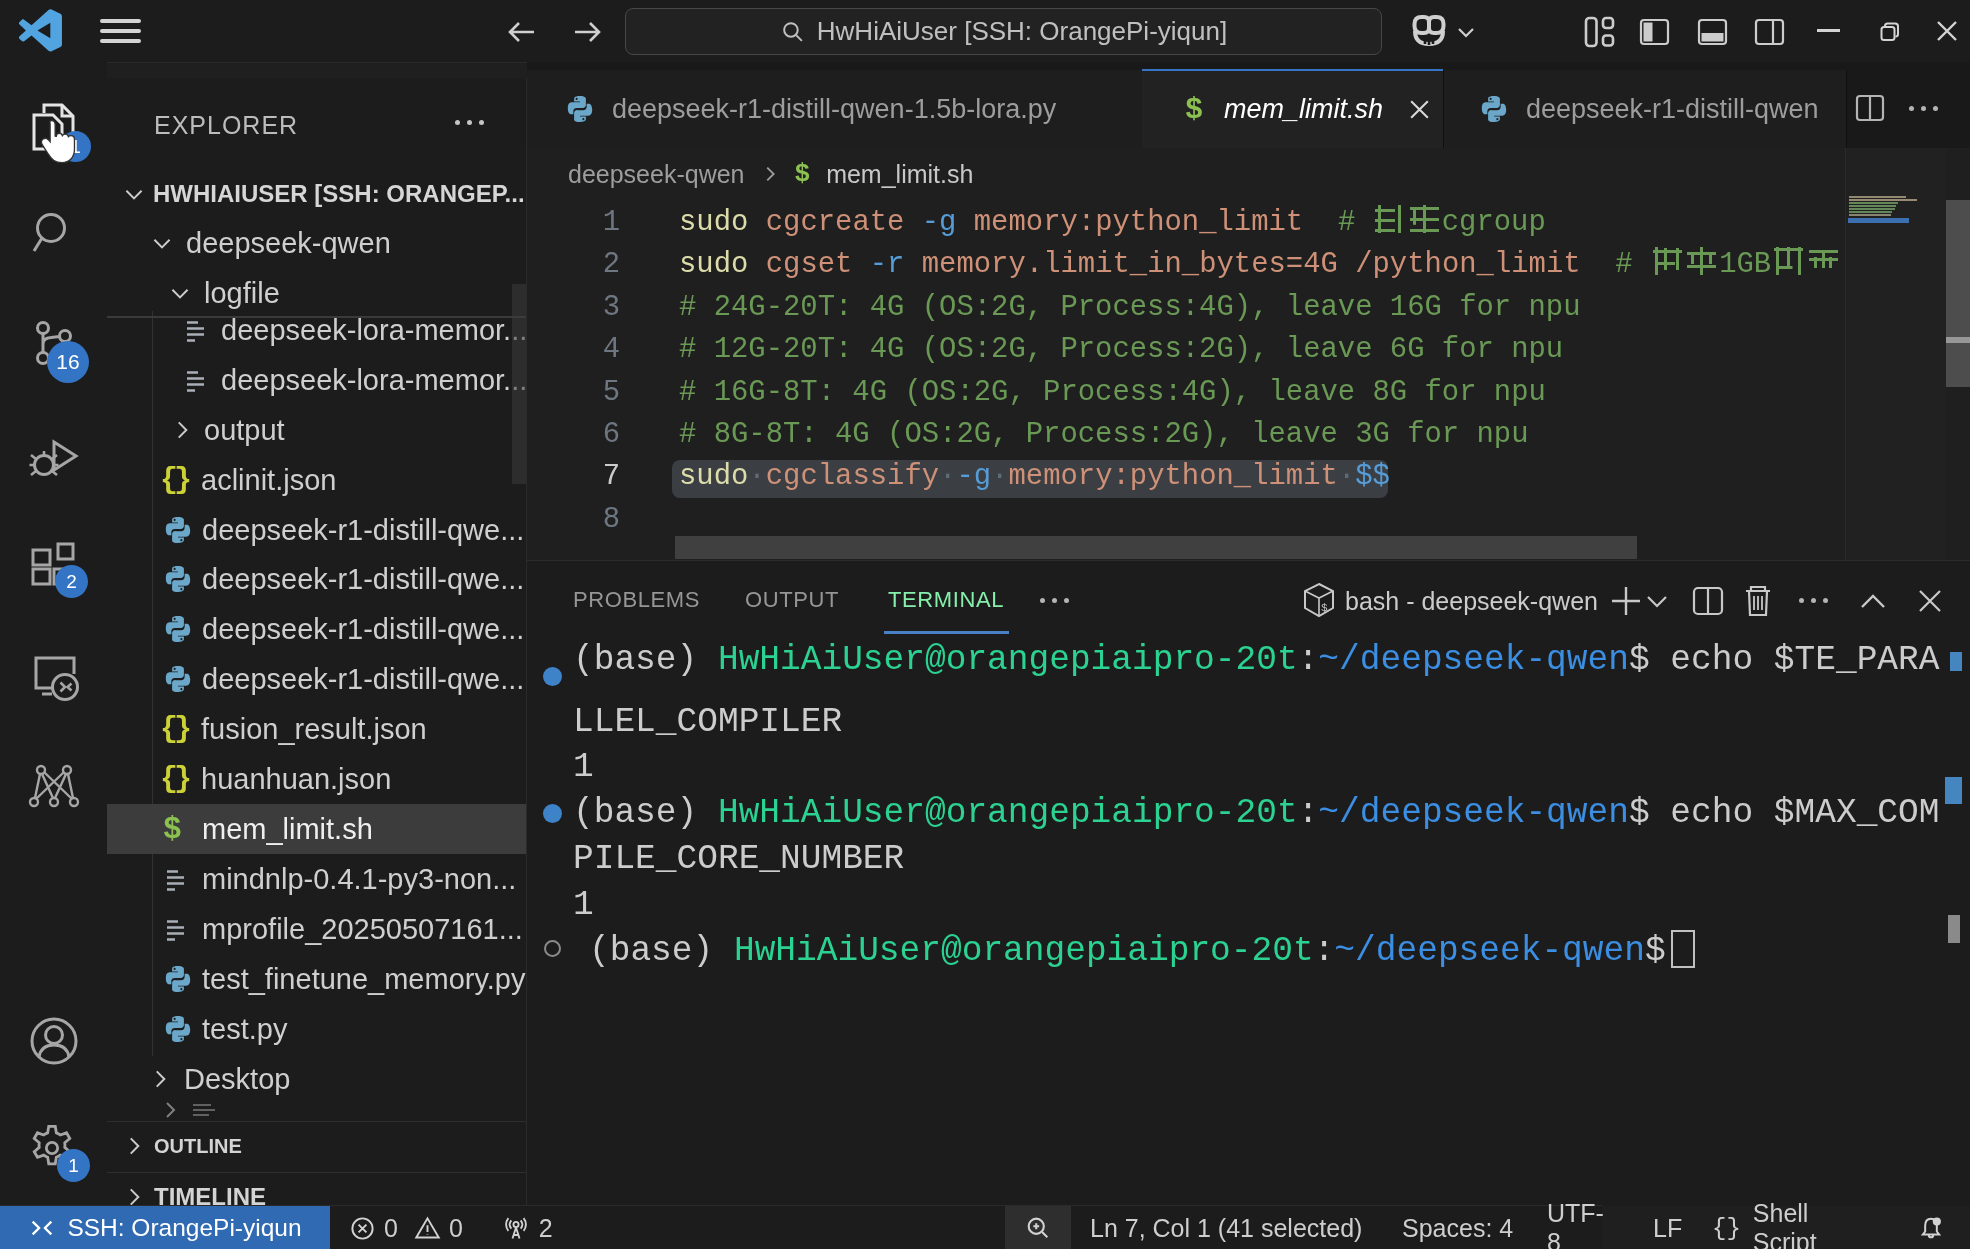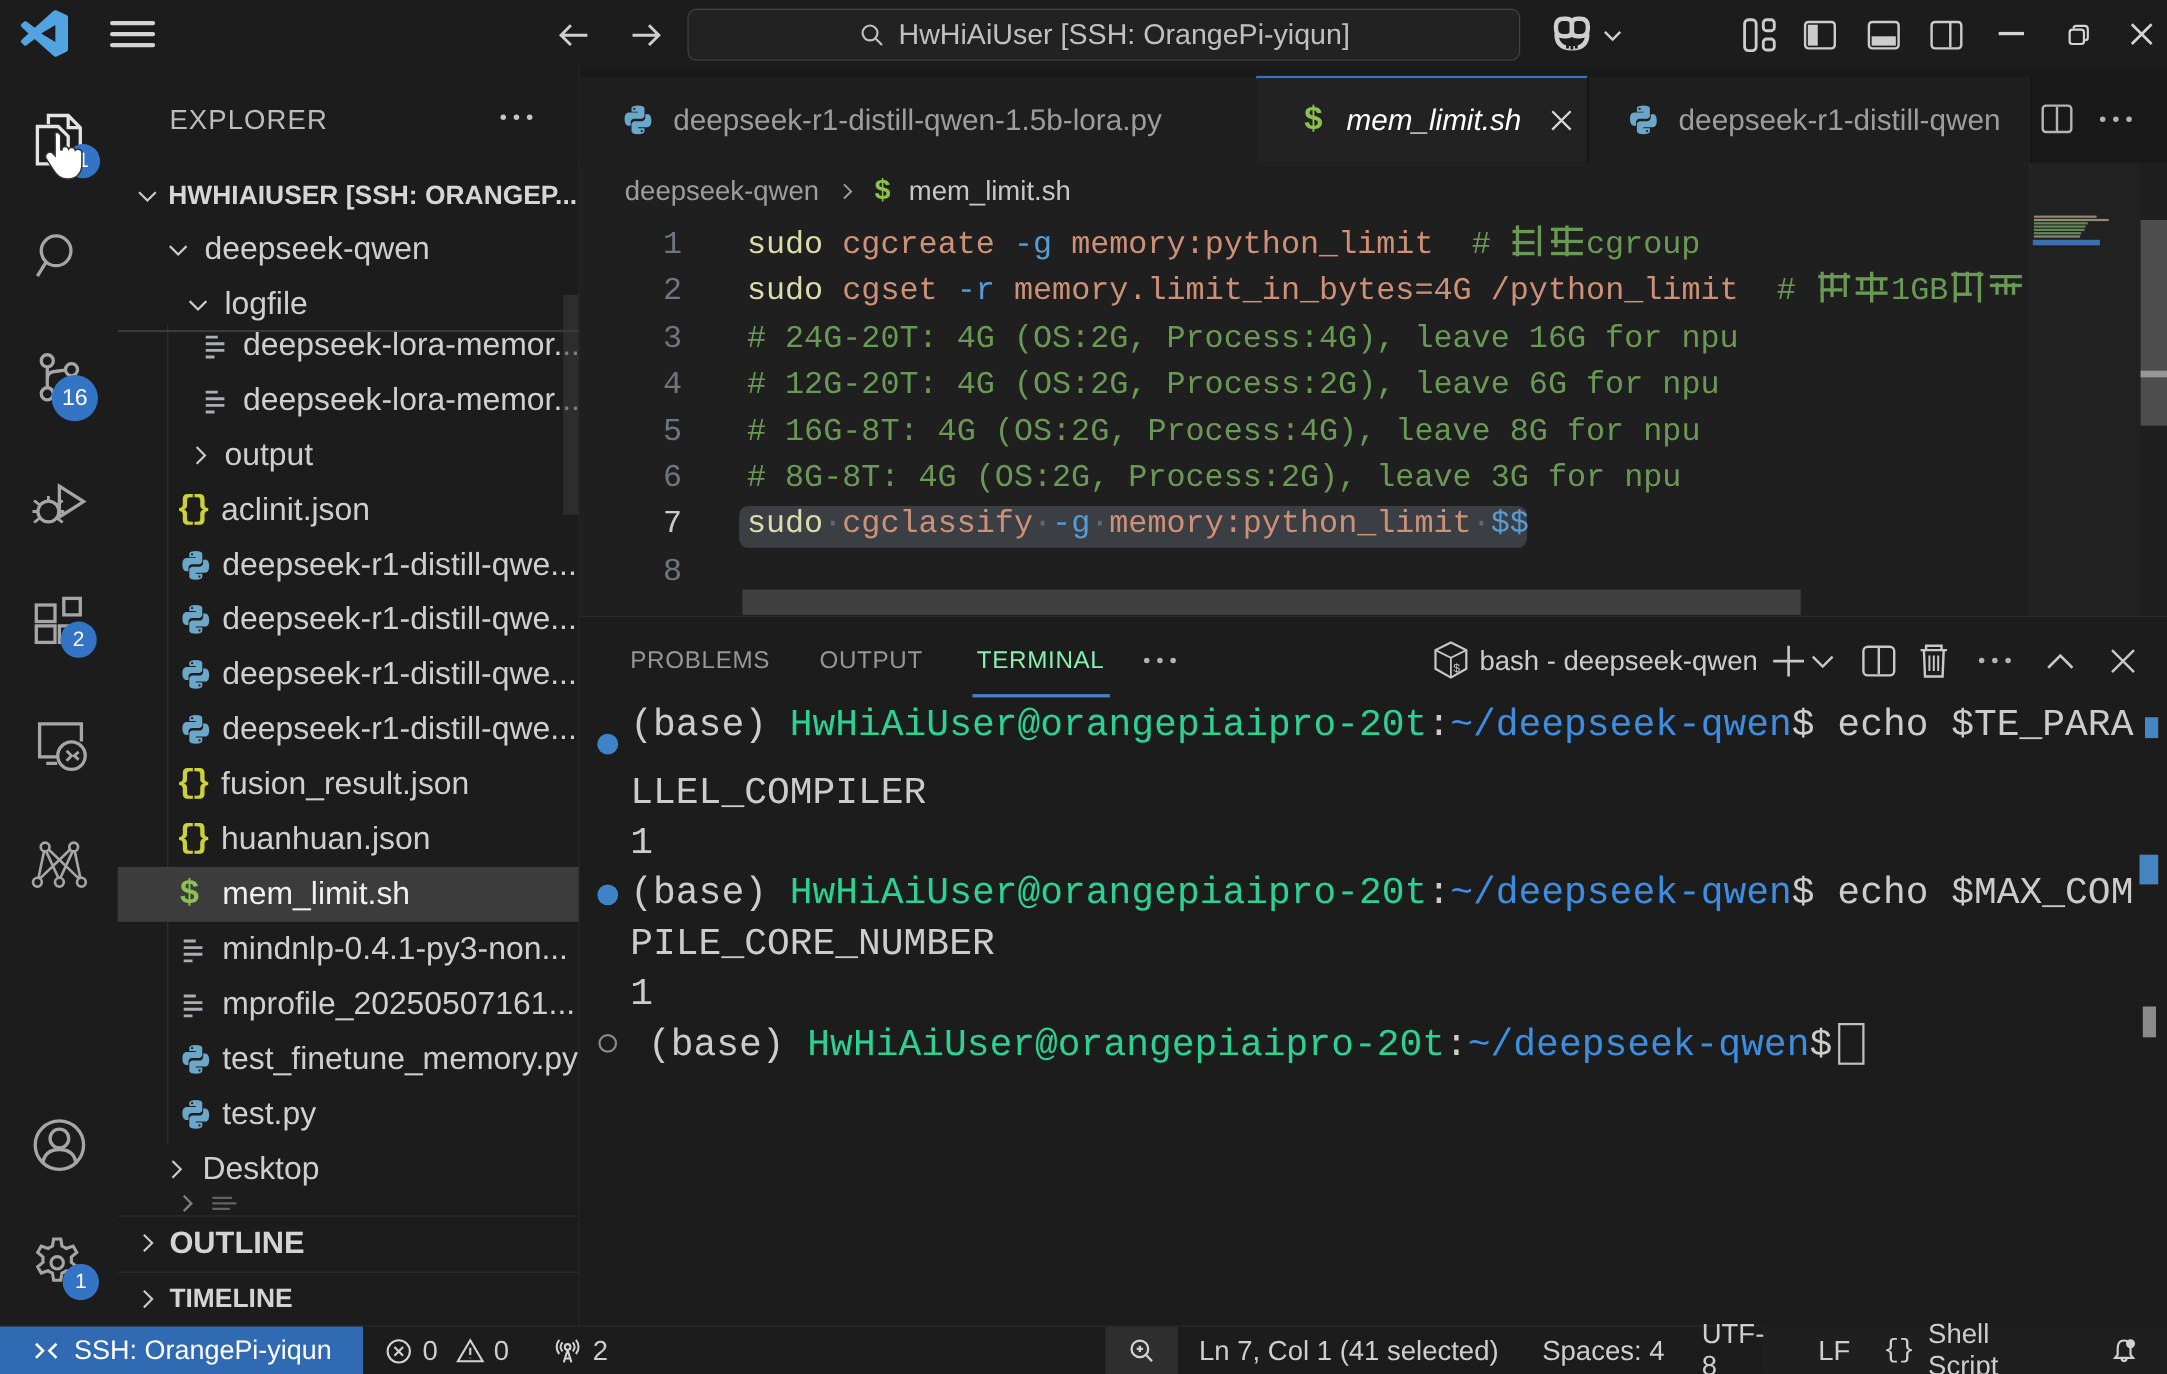--- a/index.html
+++ b/index.html
@@ -10,21 +10,21 @@
   svg{display:block;}
   
   #titlebar{left:0;top:0;width:1970px;height:62px;background:#1c1c1c;border-bottom:1px solid #2a2a2a;}
   #searchbox{left:625px;top:8px;width:755px;height:45px;border-radius:8px;background:#222;
     border:1px solid #474747;display:flex;align-items:center;justify-content:center;color:#c0c0c0;font-size:26px;}
   
   #activitybar{left:0;top:0;width:107px;height:1205px;}
   .badge{position:absolute;background:#3474c4;color:#fff;border-radius:50%;display:flex;
     align-items:center;justify-content:center;font-size:19px;}
   
-  #sidebar{left:107px;top:0;width:419px;height:1205px;text-align:center;}
+  #sidebar{left:107px;top:16px;width:419px;height:1205px;text-align:center;}
   .row{position:absolute;left:0;width:419px;height:50px;display:flex;align-items:center;color:#cfcfcf;font-size:29px;white-space:nowrap;overflow:hidden;}
   .rlabel{position:absolute;top:50%;transform:translateY(-50%);white-space:nowrap;}
   .chev{position:absolute;top:50%;transform:translateY(-50%);}
   .ficon{position:absolute;top:50%;transform:translateY(-50%);}
   
   #tabbar{left:527px;top:62px;width:1443px;height:86px;background:#191919;}
   .tab{position:absolute;top:8px;height:78px;display:flex;align-items:center;}
   #breadcrumb{left:527px;top:148px;width:1443px;height:52px;background:#1f1f1f;display:flex;align-items:center;font-size:25px;color:#9d9d9d;}
   #code{left:527px;top:200px;width:1318px;height:360px;background:#1f1f1f;}
   .cl{position:absolute;white-space:pre;font-family:"Liberation Mono",monospace;font-size:28.9px;line-height:42px;letter-spacing:0;}
@@ -329,21 +329,21 @@
     </div>
 
     <div class="abs" style="left:405px;top:268px;width:14px;height:200px;background:#3c3c3c;opacity:0.55"></div>
 
     <svg class="abs" style="left:52px;top:1085px" width="130" height="19" viewBox="0 0 130 19" fill="none" stroke="#9a9a9a" stroke-width="2">
       <path d="M8 2 L15 9 L8 16" opacity="0.8"></path>
       <path d="M34 4 H52 M34 9 H56 M34 14 H50" opacity="0.55"></path>
     </svg>
 
     <div class="abs" style="left:0;top:1105px;width:419px;height:1px;background:#2e2e2e"></div>
-    <div class="row" style="top:1105px;font-weight:bold;font-size:28px;color:#d4d4d4;">
+    <div class="row" style="top:1105px;font-weight:bold;font-size:20px;color:#d4d4d4;">
       <svg class="chev" style="left:14px" width="26" height="26" viewBox="0 0 24 24" fill="none" stroke="#cccccc" stroke-width="1.8">
           <path d="M9 5 L16 12 L9 19"></path>
         </svg>
       <span class="rlabel" style="left:47px">OUTLINE</span>
     </div>
     <div class="abs" style="left:0;top:1156px;width:419px;height:1px;background:#2e2e2e"></div>
     <div class="row" style="top:1156px;font-weight:bold;font-size:24px;color:#d4d4d4;">
       <svg class="chev" style="left:14px" width="26" height="26" viewBox="0 0 24 24" fill="none" stroke="#cccccc" stroke-width="1.8">
           <path d="M9 5 L16 12 L9 19"></path>
         </svg>

